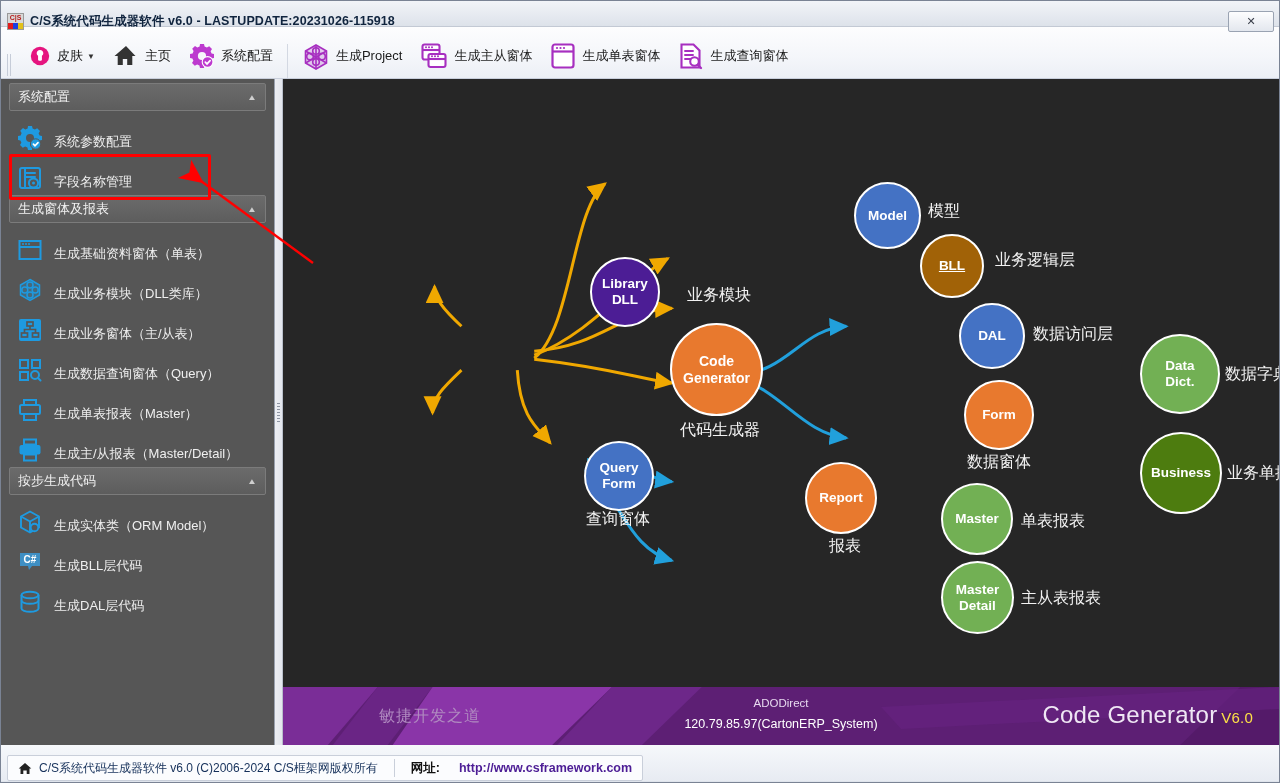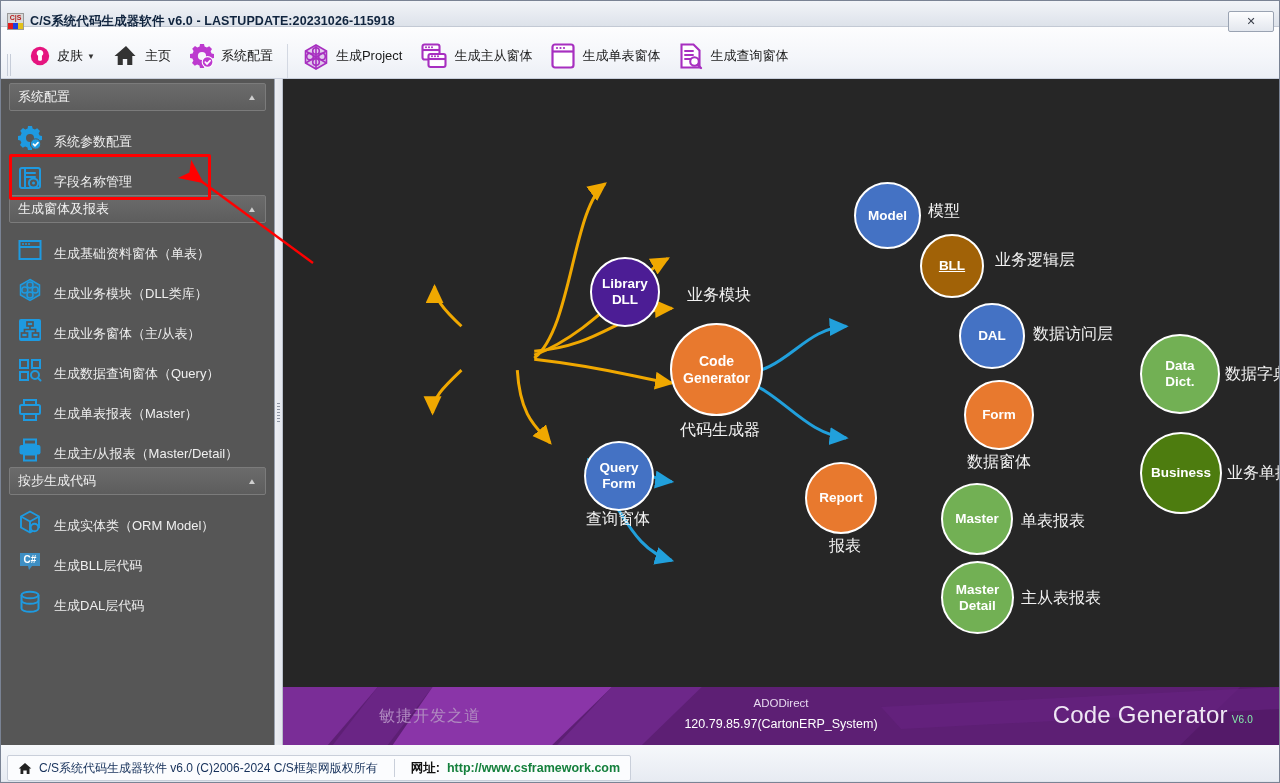--- a/index.html
+++ b/index.html
@@ -118,37 +118,37 @@
   }
   .banner .c1{
     position:absolute;left:0;right:0;top:10px;text-align:center;font-size:11.5px;color:#e7d9ef;
   }
   .banner .c2{
     position:absolute;left:0;right:0;top:30px;text-align:center;font-size:12.5px;color:#ffffff;
   }
   .banner .brand{
     position:absolute;right:26px;top:14px;font-size:24px;color:#efe7f4;letter-spacing:.2px;
   }
-  .banner .brand em{font-style:normal;font-size:10px;margin-left:4px;color:#86efac;}
+  .banner .brand em{font-style:normal;font-size:15px;margin-left:4px;color:#fde047;}
 
   
   .statusbar{
     height:36px;display:flex;align-items:flex-end;padding:0 6px;
     background:linear-gradient(#f6f8fb,#e7ebf2);
     box-sizing:border-box;
   }
   .status-panel{
     height:26px;display:flex;align-items:center;gap:7px;padding:0 10px;
     border:1px solid #c9cfda;background:#fbfcfe;box-sizing:border-box;
   }
   .status-panel.p1{border-radius:2px;}
   .status-txt{font-size:12px;color:#15305a;white-space:nowrap;}
   .status-sep{width:1px;height:18px;background:#c9cfda;margin:0 9px;}
   .status-lab{font-size:12.5px;color:#111;font-weight:bold;white-space:nowrap;}
-  .status-url{font-size:12.5px;color:#15803d;font-weight:bold;white-space:nowrap;}
+  .status-url{font-size:12.5px;color:#4c1d95;font-weight:bold;margin-left:12px;white-space:nowrap;}
 </style>
 </head>
 <body>
 
 <div class="app">
 
   <div class="titlebar">
     <div class="app-logo">
       <span>C|S</span>
       <span class="bars">

